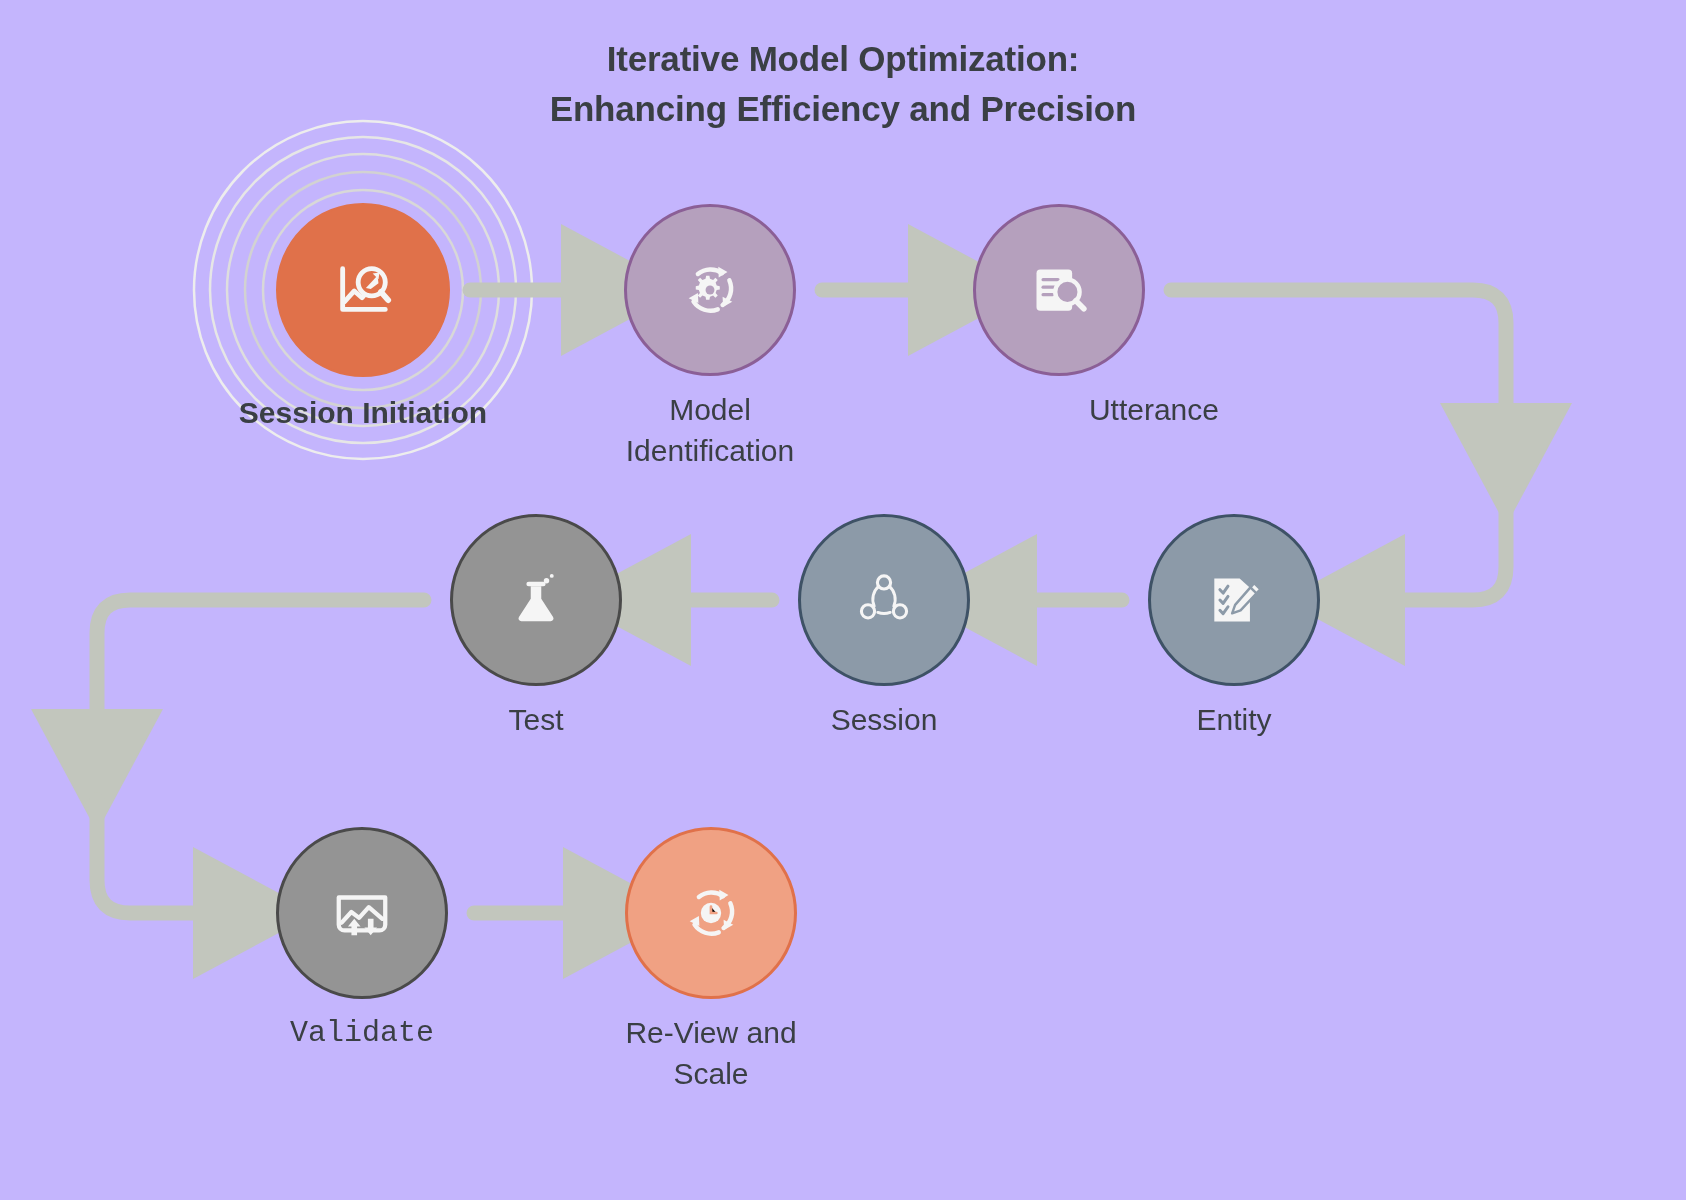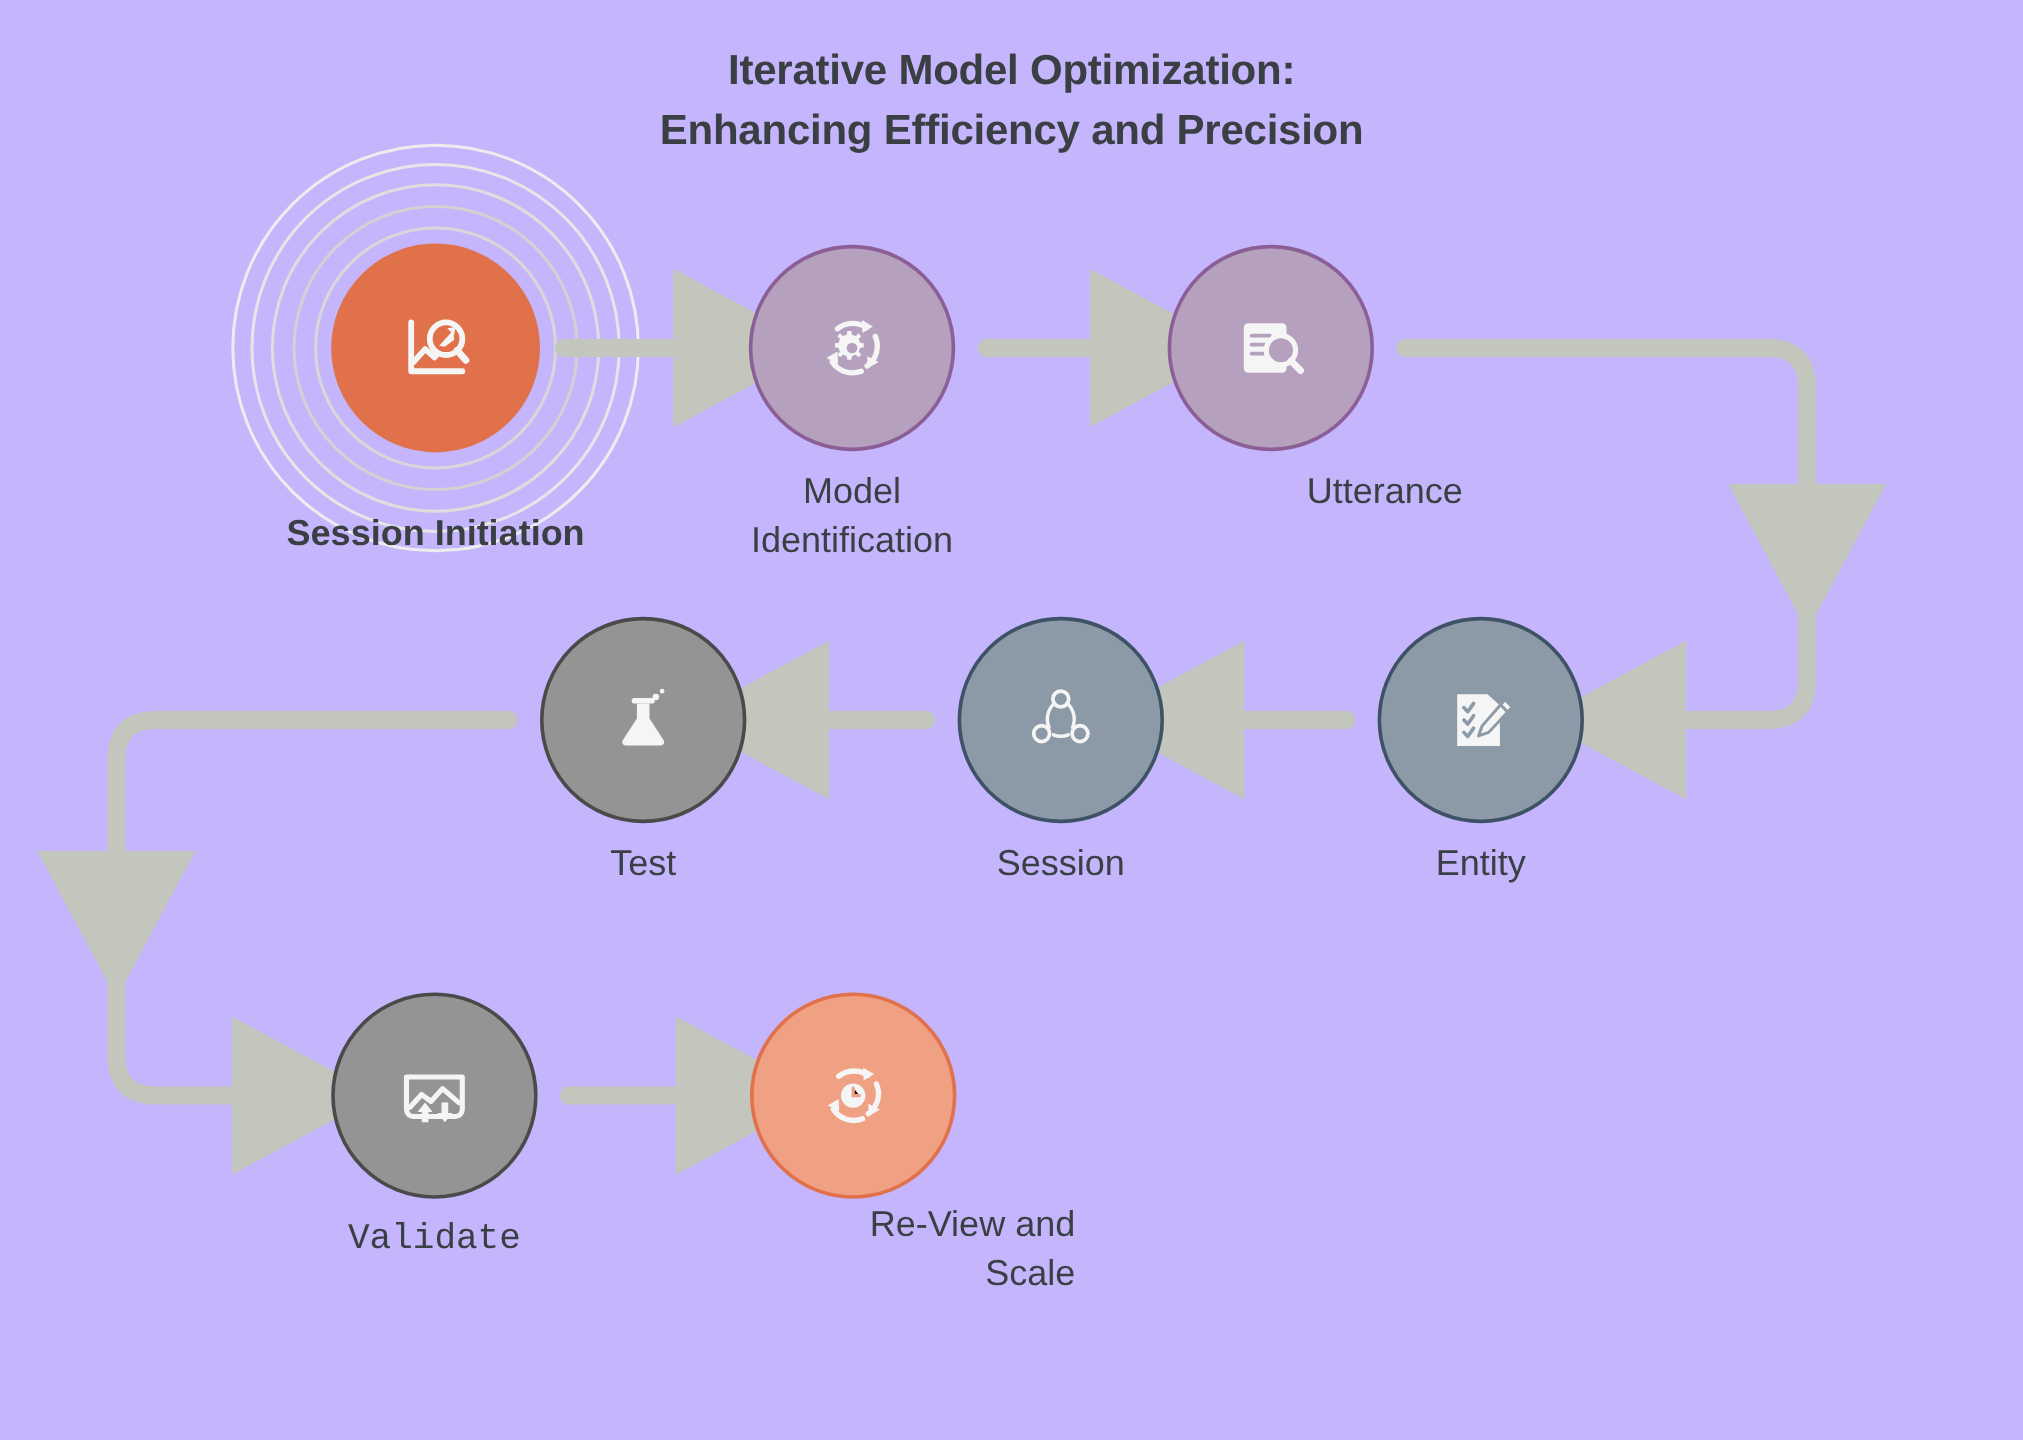--- a/index.html
+++ b/index.html
@@ -143,21 +143,21 @@
           <path d="M13,44 L23,33 L31,40 L43,26"></path>
         </g>
         <circle cx="41" cy="24" r="14" fill="#e0714a" stroke="#f5f5f5" stroke-width="5"></circle>
         <path d="M50.5,34 L58,42.5" stroke="#f5f5f5" stroke-width="6" stroke-linecap="round"></path>
         <g fill="#f5f5f5">
           <path d="M35,30 L47,17 L48,25 L40,31 Z"></path>
           <path d="M42,15 L49,14 L48,21 Z"></path>
         </g>
       </svg>
     </div>
-    <div class="node-label bold" style="left:-220px; top:103px; width:440px;margin-top:32px;">Session Initiation</div>
+    <div class="node-label bold" style="left:-220px; top:103px; width:440px;">Session Initiation</div>
   </div>
 
   <div class="node" style="left:710px; top:290px;">
     <div class="node-circle" style="left:-86px; top:-86px; width:172px; height:172px;
                 background:#b5a0bd; border:3px solid #8b5f96;">
       <svg class="node-icon" width="62" height="62" viewBox="0 0 64 64">
         <g fill="none" stroke="#f5f5f5" stroke-width="4.6" stroke-linecap="round">
           <path d="M19.5,15.5 A21,21 0 0 1 44.5,14.5"></path>
           <path d="M52,22 A21,21 0 0 1 45,47.5"></path>
           <path d="M40,52 A21,21 0 0 1 15,44"></path>
@@ -278,17 +278,17 @@
           <path d="M40.5,8 L50,13.5 L41,19 Z"></path>
           <path d="M55,44 L45.5,49.5 L45,39 Z"></path>
           <path d="M10,40.5 L19.5,35 L20,45.5 Z"></path>
         </g>
         <circle cx="32" cy="32" r="10.5" fill="#f5f5f5"></circle>
         <g stroke="#f0a183" stroke-width="2.8" stroke-linecap="round">
           <path d="M32,25.5 L32,32 L37.5,32"></path>
         </g>
       </svg>
     </div>
-    <div class="node-label" style="left:-185px; top:88px; width:370px;text-align:right;">Re-View and
+    <div class="node-label" style="left:-185px; top:100px; width:370px;">Re-View and
 Scale</div>
   </div>
 
 </div>
 
 </body></html>

